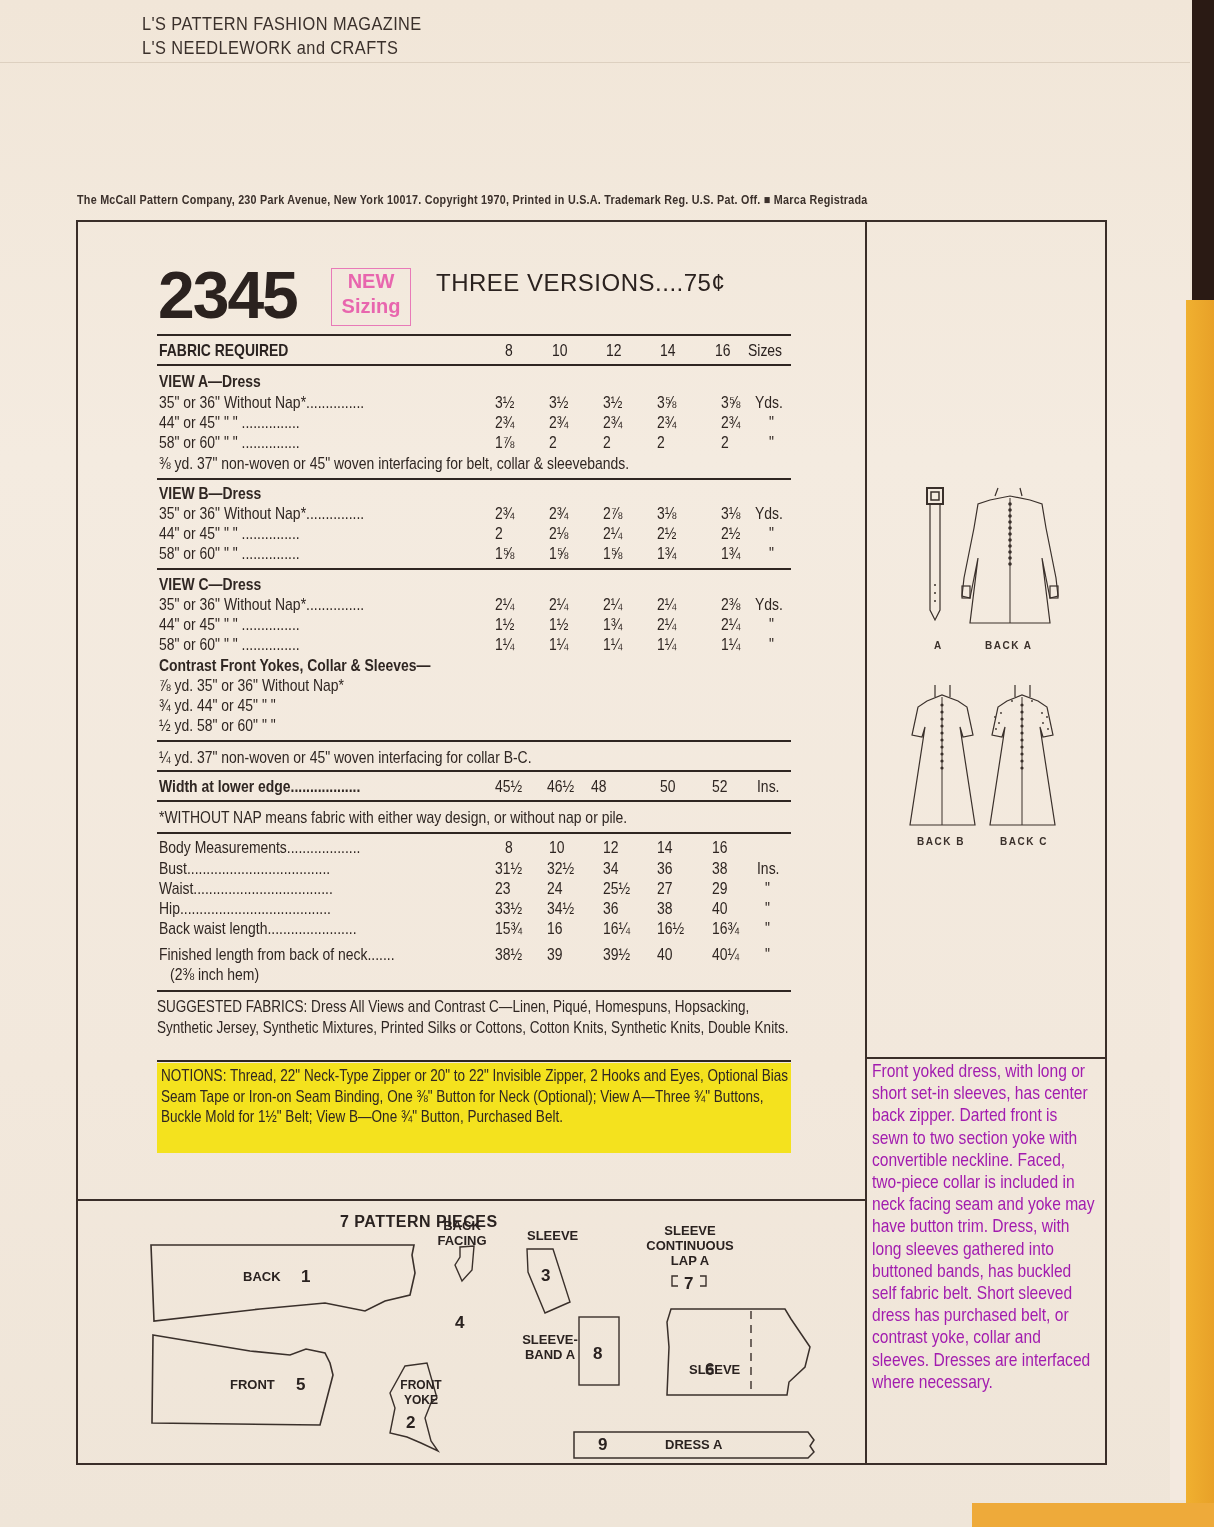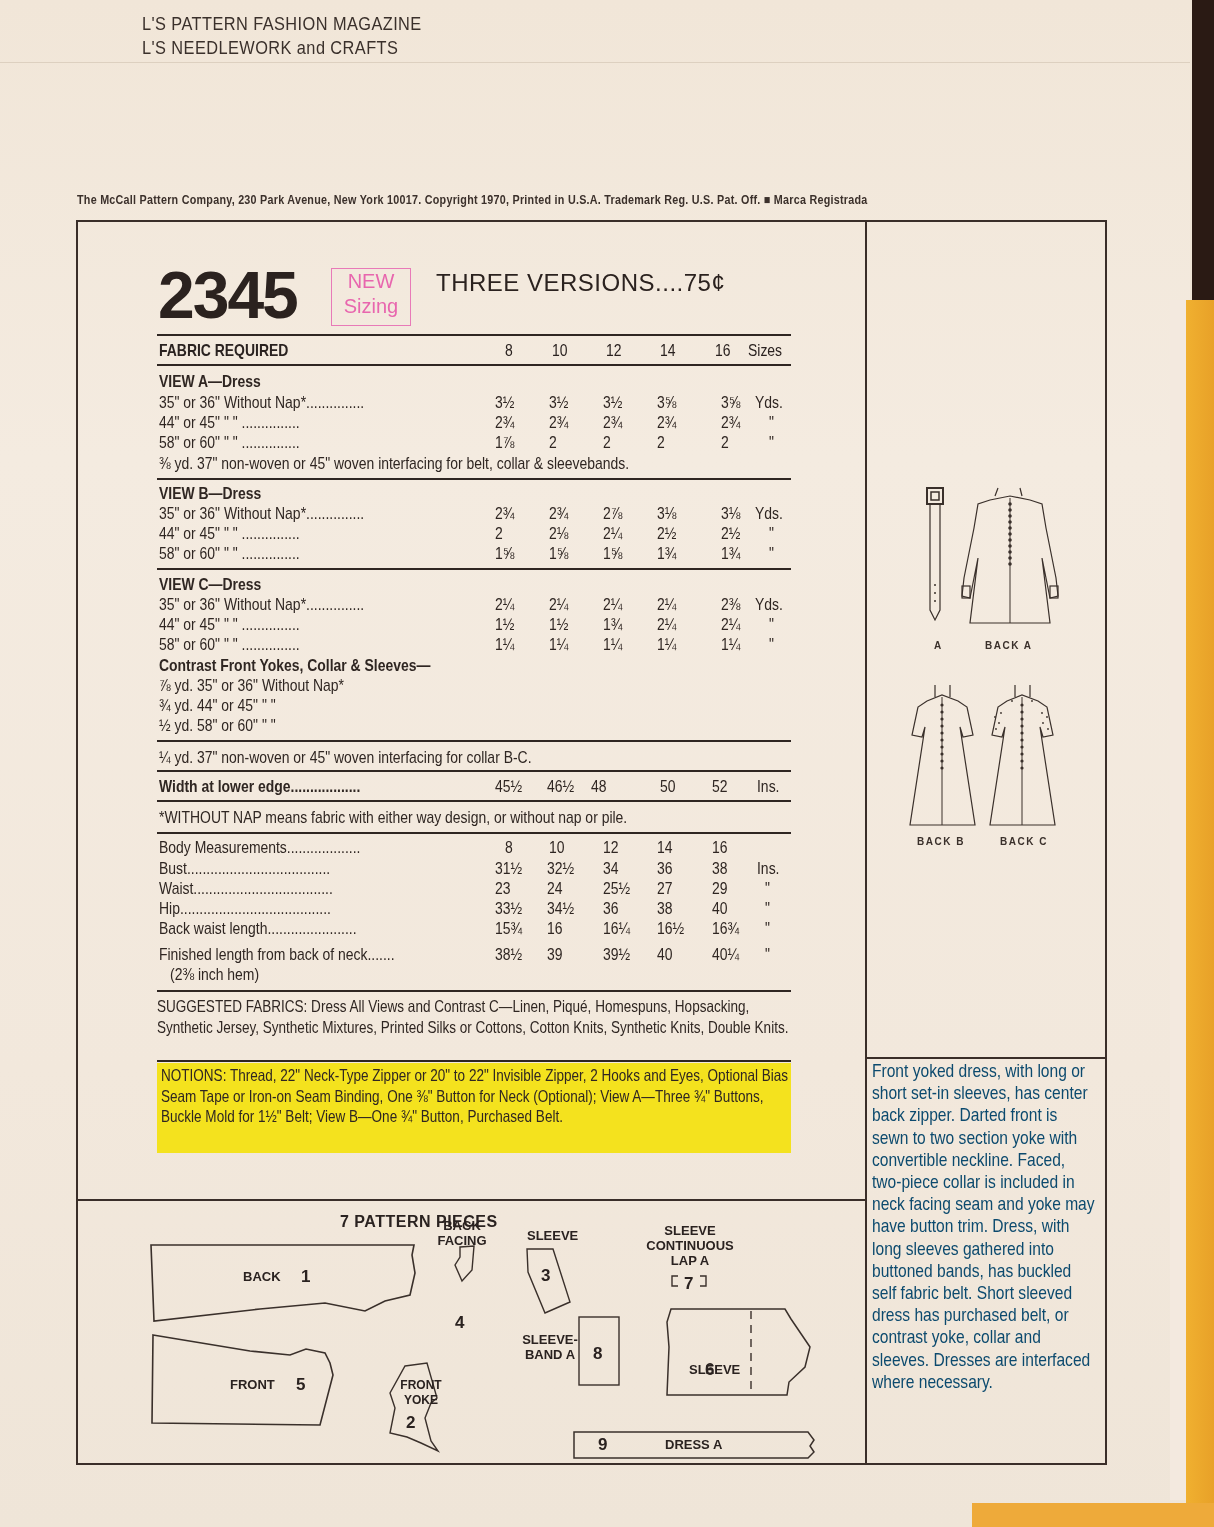--- a/index.html
+++ b/index.html
@@ -35,42 +35,42 @@
 
   .frame { position: absolute; left: 76px; top: 220px; width: 1031px; height: 1245px; border: 2px solid #3a2e29; box-sizing: border-box; }
   .vdiv { position: absolute; left: 865px; top: 220px; width: 2px; height: 1245px; background: #3a2e29; }
   .hdiv-left { position: absolute; left: 76px; top: 1199px; width: 790px; height: 2px; background: #3a2e29; }
   .hdiv-right { position: absolute; left: 866px; top: 1057px; width: 241px; height: 2px; background: #3a2e29; }
 
   .pattern-num { position: absolute; left: 158px; top: 262px; font-size: 66px; font-weight: bold; color: #2b221f; letter-spacing: -2px; line-height: 66px; }
   .new-badge {
     position: absolute; left: 331px; top: 268px; width: 80px; height: 58px;
     border: 1.5px solid #e87ab8; box-sizing: border-box; text-align: center;
-    color: #e866ae; font-size: 20px; line-height: 25px; font-weight: normal;
+    color: #e866ae; font-size: 20px; line-height: 25px; font-weight: bold;
   }
   .title { position: absolute; left: 436px; top: 266px; font-size: 24px; line-height: 34px; color: #2b221f; letter-spacing: 0.5px; }
 
   .rule { position: absolute; left: 157px; width: 634px; height: 2px; background: #2f2622; }
 
   .cond { font-family: "Liberation Sans Narrow", "Liberation Sans", sans-serif; }
   .narrow { transform: scaleX(0.82); transform-origin: left top; white-space: nowrap; }
 
   .row { position: absolute; left: 159px; font-size: 17px; line-height: 20px; color: #2f2622; white-space: nowrap; }
   .row .lbl { position: absolute; left: 0; top: 0; }
   .row .v { position: absolute; top: 0; text-align: left; }
   .bold { font-weight: bold; }
   .c1 { left: 336px; } .c2 { left: 390px; } .c3 { left: 444px; } .c4 { left: 498px; } .c5 { left: 562px; } .c6 { left: 596px; }
 
   .fabric-hdr { position: absolute; left: 159px; top: 341px; font-size: 17px; font-weight: bold; }
   .sizes-hdr { position: absolute; top: 341px; font-size: 17px; }
 
   .para { position: absolute; left: 157px; width: 634px; font-size: 16.5px; line-height: 20.5px; color: #2f2622; }
   .notions { background: #f4e21e; padding: 2px 4px; box-sizing: border-box; }
 
-  .side-text { position: absolute; left: 872px; top: 1060px; width: 230px; font-size: 19px; line-height: 22.2px; color: #0c4a6e; }
+  .side-text { position: absolute; left: 872px; top: 1060px; width: 230px; font-size: 19px; line-height: 22.2px; color: #a21caf; }
 
   .pp-title { position: absolute; left: 340px; top: 1213px; font-size: 16px; font-weight: bold; letter-spacing: 0.5px; }
   .piece-label { position: absolute; font-size: 13px; font-weight: bold; color: #2a2220; text-align: center; line-height: 15px; }
   .piece-num { position: absolute; font-size: 17px; font-weight: bold; color: #2a2220; }
 
   .illus-label { position: absolute; font-size: 10px; font-weight: bold; letter-spacing: 1.5px; color: #3a302b; }
   svg { position: absolute; overflow: visible; }
 </style>
 </head>
 <body>

